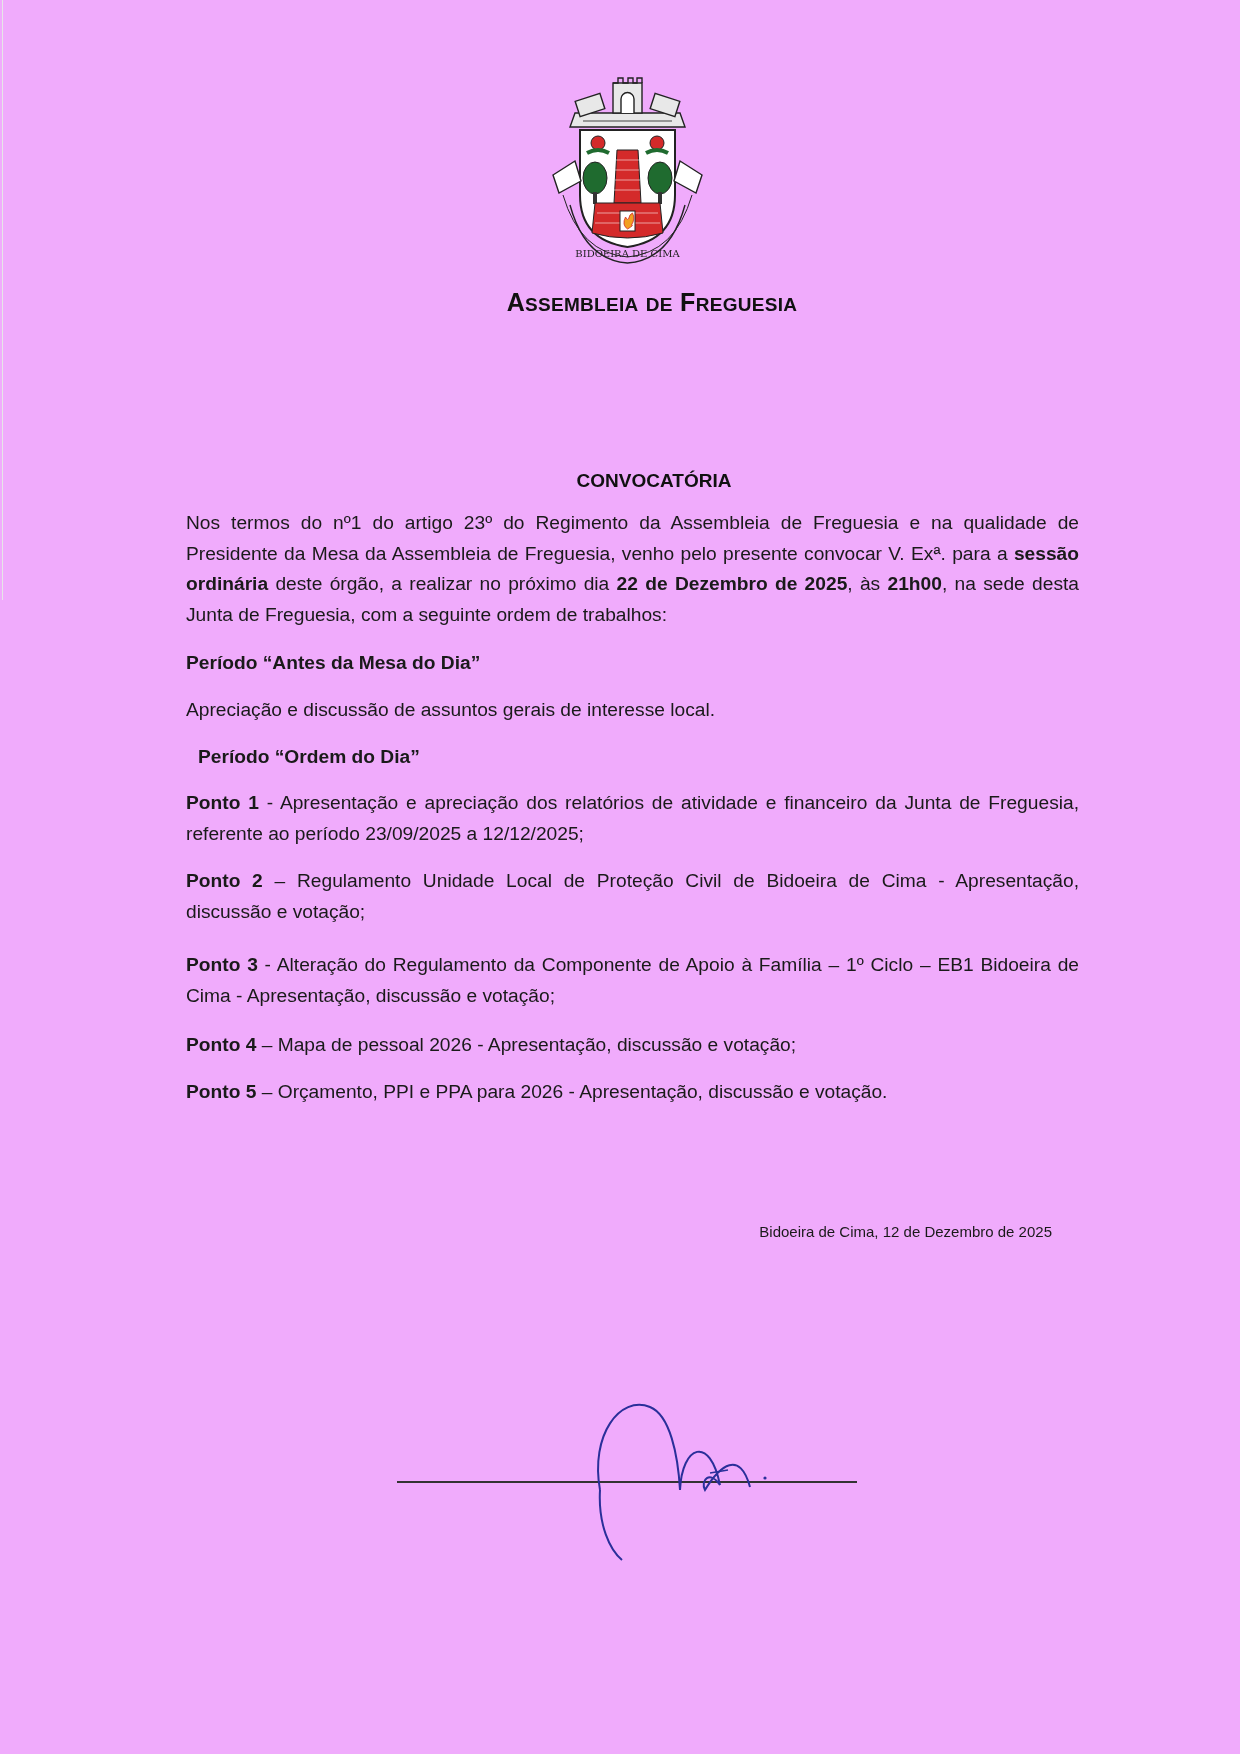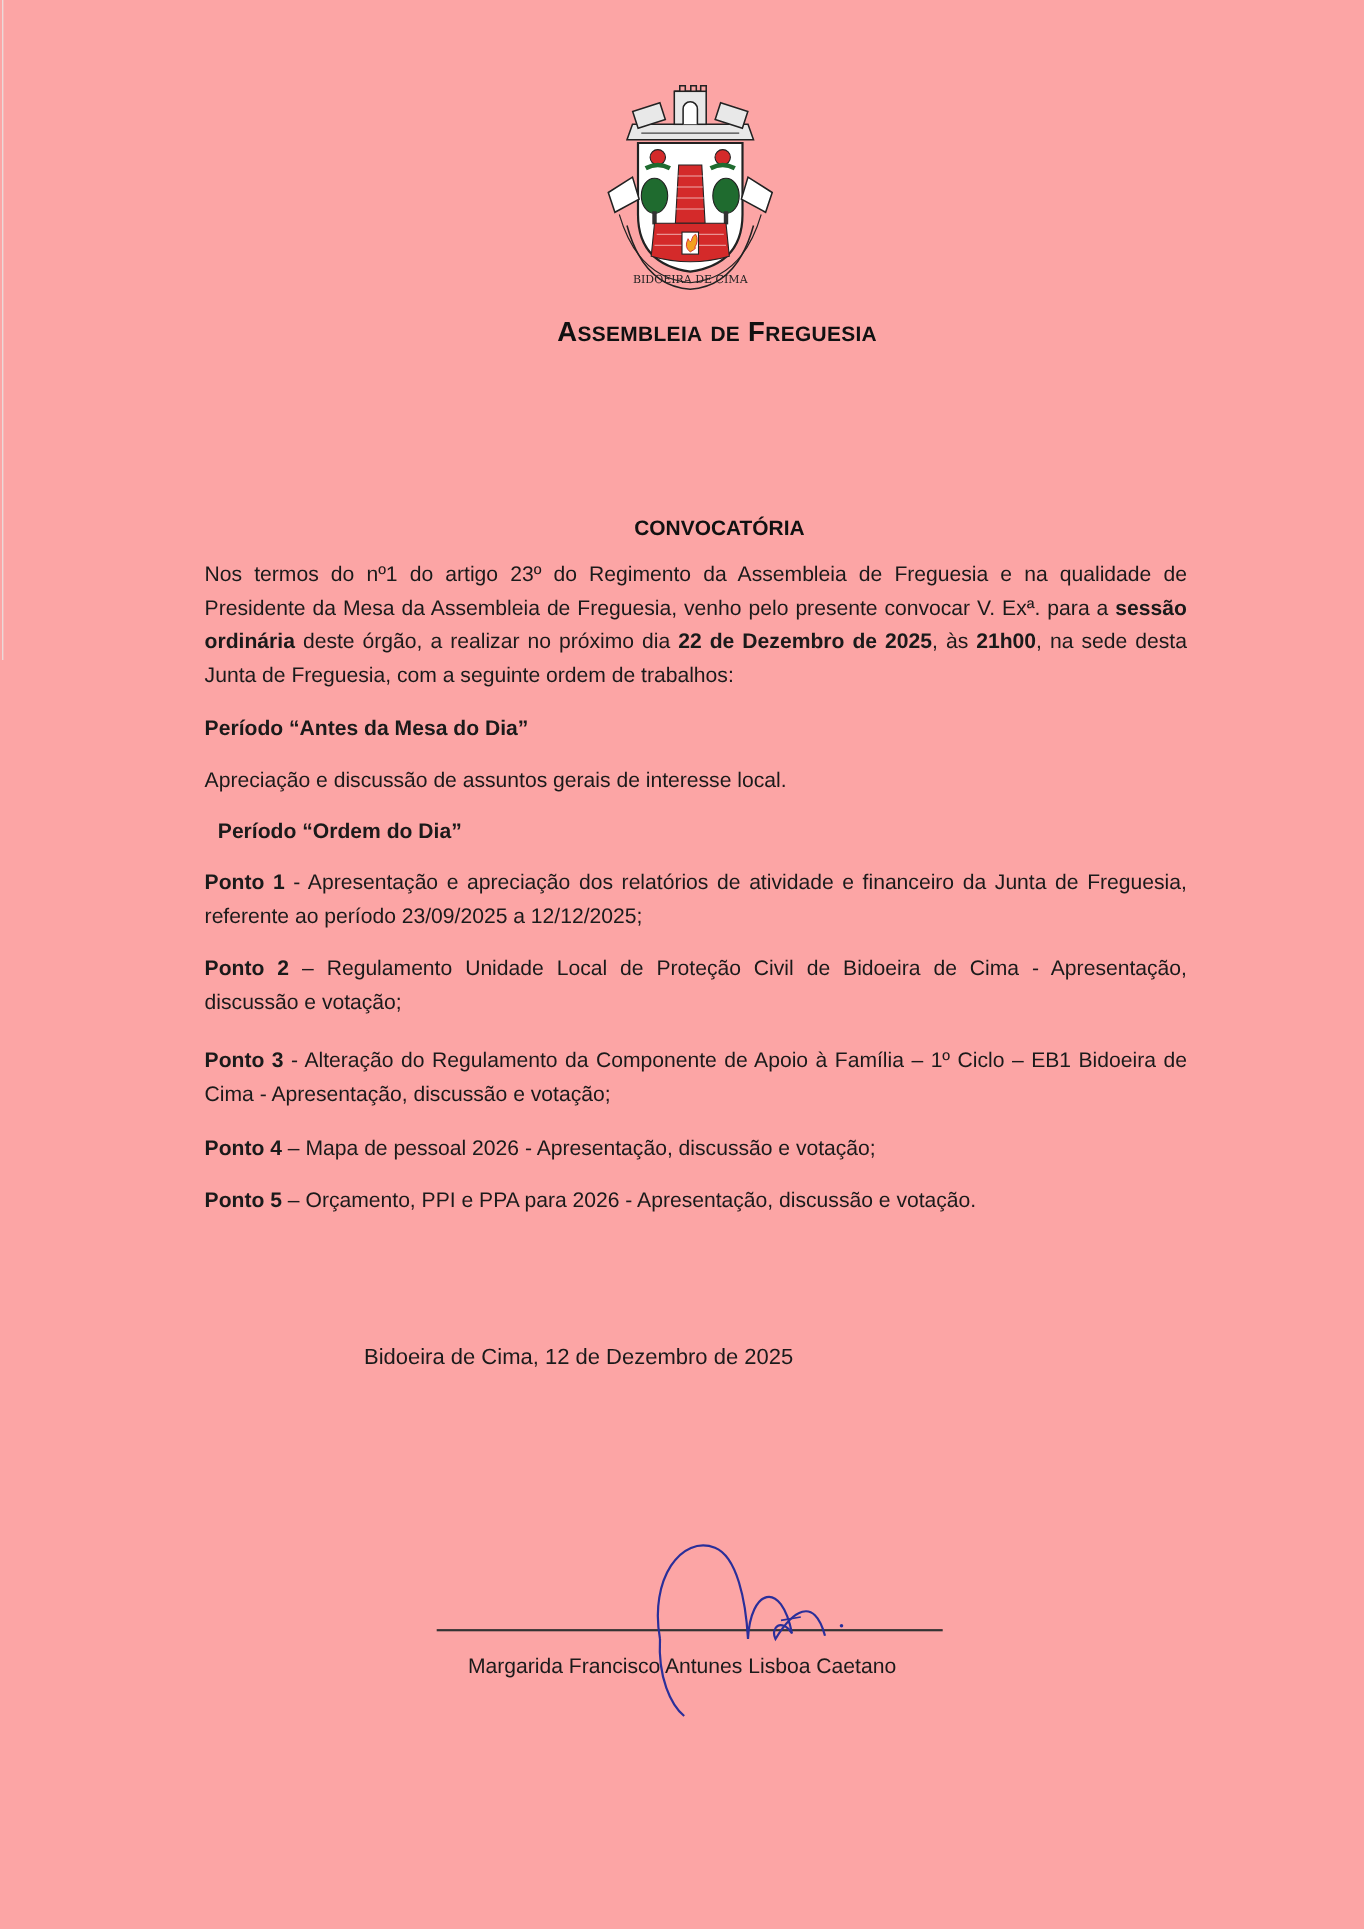--- a/index.html
+++ b/index.html
@@ -1,18 +1,18 @@
 <!DOCTYPE html>
 <html><head>
 <meta charset="utf-8">
 <style>
   html, body { margin:0; padding:0; background:#ffffff; }
   body { width:1240px; height:1754px; position:relative; overflow:hidden;
          font-family:"Liberation Sans", sans-serif; color:#1a1a1a; }
-  .page { position:absolute; inset:0; background:#fca5a5; }
+  .page { position:absolute; inset:0; background:#f0abfc; }
   .scan-edge { position:absolute; left:2px; top:0; width:1px; height:600px; background:#e6e6e6; }
 
   .crest { position:absolute; left:535px; top:75px; width:185px; height:190px; }
   .heading { position:absolute; left:0; width:1240px; top:288px; text-align:center;
              font-size:25px; font-weight:bold; letter-spacing:0.3px; color:#111;margin-left:32px; }
   .heading .sc { font-size:19px; }
 
   .title { position:absolute; left:0; width:1240px; top:470px; text-align:center;
            font-size:19px; font-weight:bold; color:#111;margin-left:34px; }
 
@@ -23,21 +23,21 @@
   .intro { top:508px; }
   .h-antes { top:648px; }
   .p-antes { top:695px; }
   .h-ordem { top:742px;margin-left:12px; }
   .ponto1 { top:788px; }
   .ponto2 { top:866px; }
   .ponto3 { top:950px; }
   .ponto4 { top:1030px; }
   .ponto5 { top:1077px; }
 
-  .placedate { position:absolute; left:0; width:1052px; top:1223px; text-align:center; font-size:20px; }
+  .placedate { position:absolute; left:0; width:1052px; top:1223px; text-align:right; font-size:15px; }
   .role { position:absolute; left:0; width:1240px; top:1363px; text-align:center; font-size:19.2px; }
   .sigline { position:absolute; left:397px; width:460px; top:1481px; height:2px; background:#333; }
   .signame { position:absolute; left:0; width:1240px; top:1505px; text-align:center; font-size:19.2px; }
   .signature { position:absolute; left:560px; top:1395px; width:220px; height:170px; }
 </style>
 </head>
 <body>
 
 <div class="page">
   <div class="scan-edge"></div>
@@ -130,14 +130,13 @@
 
   <div class="sigline"></div>
 
   <svg class="signature" viewBox="0 0 220 170">
     <path d="M40 95 C30 40 60 0 90 12 C110 20 118 60 120 95 C122 50 150 40 160 90 C150 75 140 85 145 95 C160 70 180 55 190 92" fill="none" stroke="#2a2f9a" stroke-width="2"></path>
     <path d="M40 95 C38 130 50 155 62 165" fill="none" stroke="#2a2f9a" stroke-width="2"></path>
     <path d="M150 78 l18 -3" stroke="#2a2f9a" stroke-width="1.6"></path>
     <circle cx="205" cy="83" r="1.6" fill="#2a2f9a"></circle>
   </svg>
 
-  <div class="signame">Margarida Francisco Antunes Lisboa Caetano</div>
 </div>
 
 </body></html>

